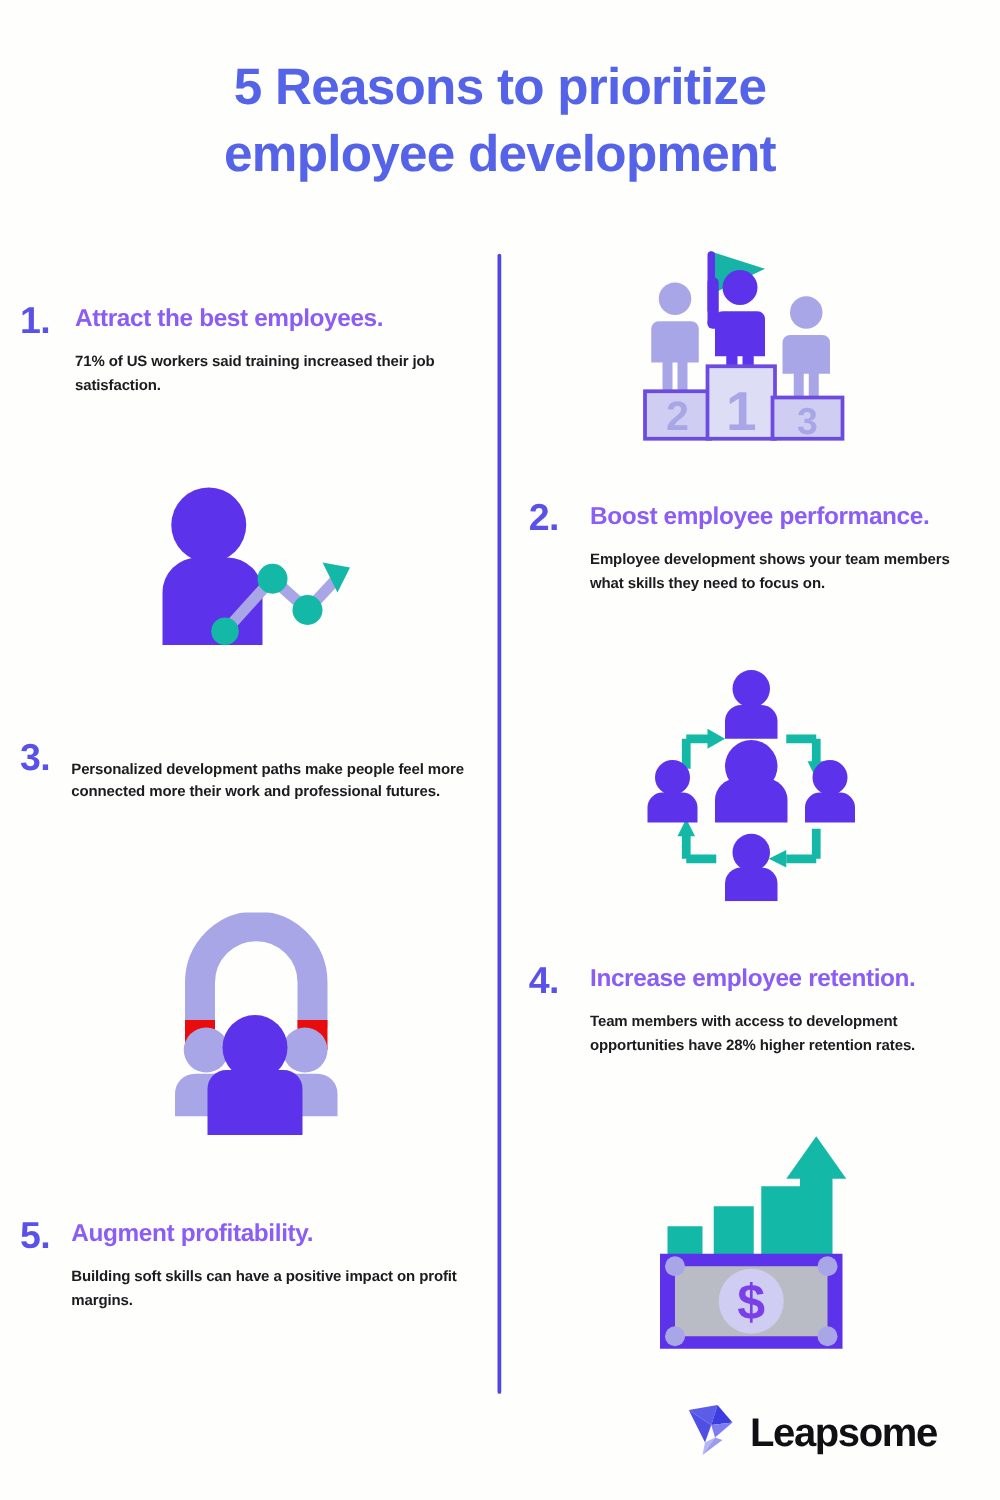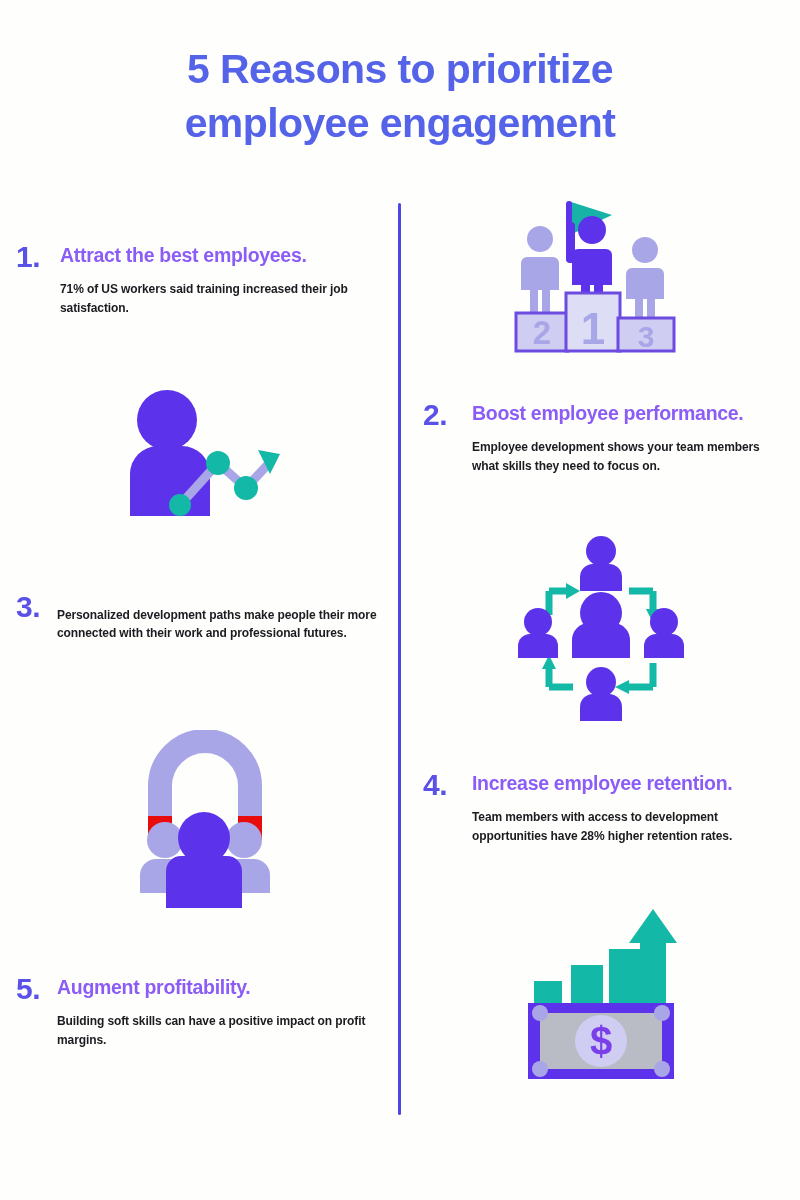--- a/index.html
+++ b/index.html
@@ -75,21 +75,21 @@
     letter-spacing:-1.1px;
   }
 </style>
 </head>
 <body>
 
 <div class="page">
 
   <div class="title">
     <span class="l">5 Reasons to prioritize</span>
-    <span class="l">employee engagement</span>
+    <span class="l">employee development</span>
   </div>
 
   <div class="divider"></div>
 
   <div class="item" id="item1">
     <span class="num">1.</span>
     <div class="body">
       <h2>Attract the best employees.</h2>
       <p>71% of US workers said training increased their job satisfaction.</p>
     </div>
@@ -99,21 +99,21 @@
     <span class="num">2.</span>
     <div class="body">
       <h2>Boost employee performance.</h2>
       <p>Employee development shows your team members what skills they need to focus on.</p>
     </div>
   </div>
 
   <div class="item" id="item3">
     <span class="num">3.</span>
     <div class="body">
-      <p>Personalized development paths make people their more connected with their work and professional futures.</p>
+      <p>Personalized development paths make people feel more connected more their work and professional futures.</p>
     </div>
   </div>
 
   <div class="item" id="item4">
     <span class="num">4.</span>
     <div class="body">
       <h2>Increase employee retention.</h2>
       <p>Team members with access to development opportunities have 28% higher retention rates.</p>
     </div>
   </div>
@@ -236,14 +236,27 @@
       <rect x="24" y="110" width="122" height="56" fill="#b9bcc4"></rect>
       <circle cx="24" cy="110" r="8" fill="#a9a6e8"></circle>
       <circle cx="146" cy="110" r="8" fill="#a9a6e8"></circle>
       <circle cx="24" cy="166" r="8" fill="#a9a6e8"></circle>
       <circle cx="146" cy="166" r="8" fill="#a9a6e8"></circle>
       <circle cx="85" cy="138" r="26" fill="#cfcdf2"></circle>
       <text x="85" y="152" font-family="Liberation Sans, sans-serif" font-size="40" font-weight="bold" fill="#7a3fe8" text-anchor="middle">$</text>
     </svg>
   </div>
 
+  <div class="logo">
+    <span>
+      <svg width="42" height="44" viewBox="0 0 42 44">
+        <path d="M3 6 L26 2 L21 18 Z" fill="#5c5ce8"></path>
+        <path d="M26 2 L38 16 L21 18 Z" fill="#3c3ce0"></path>
+        <path d="M21 18 L38 16 L24 28 Z" fill="#7d7df0"></path>
+        <path d="M3 6 L21 18 L16 32 Z" fill="#4f4fe6"></path>
+        <path d="M16 32 L24 28 L14 42 Z" fill="#b6b6f2"></path>
+        <path d="M24 28 L30 30 L14 42 Z" fill="#9b9bf0"></path>
+      </svg>
+    </span>
+    <span class="word">Leapsome</span>
+  </div>
 
 </div>
 
 </body></html>

